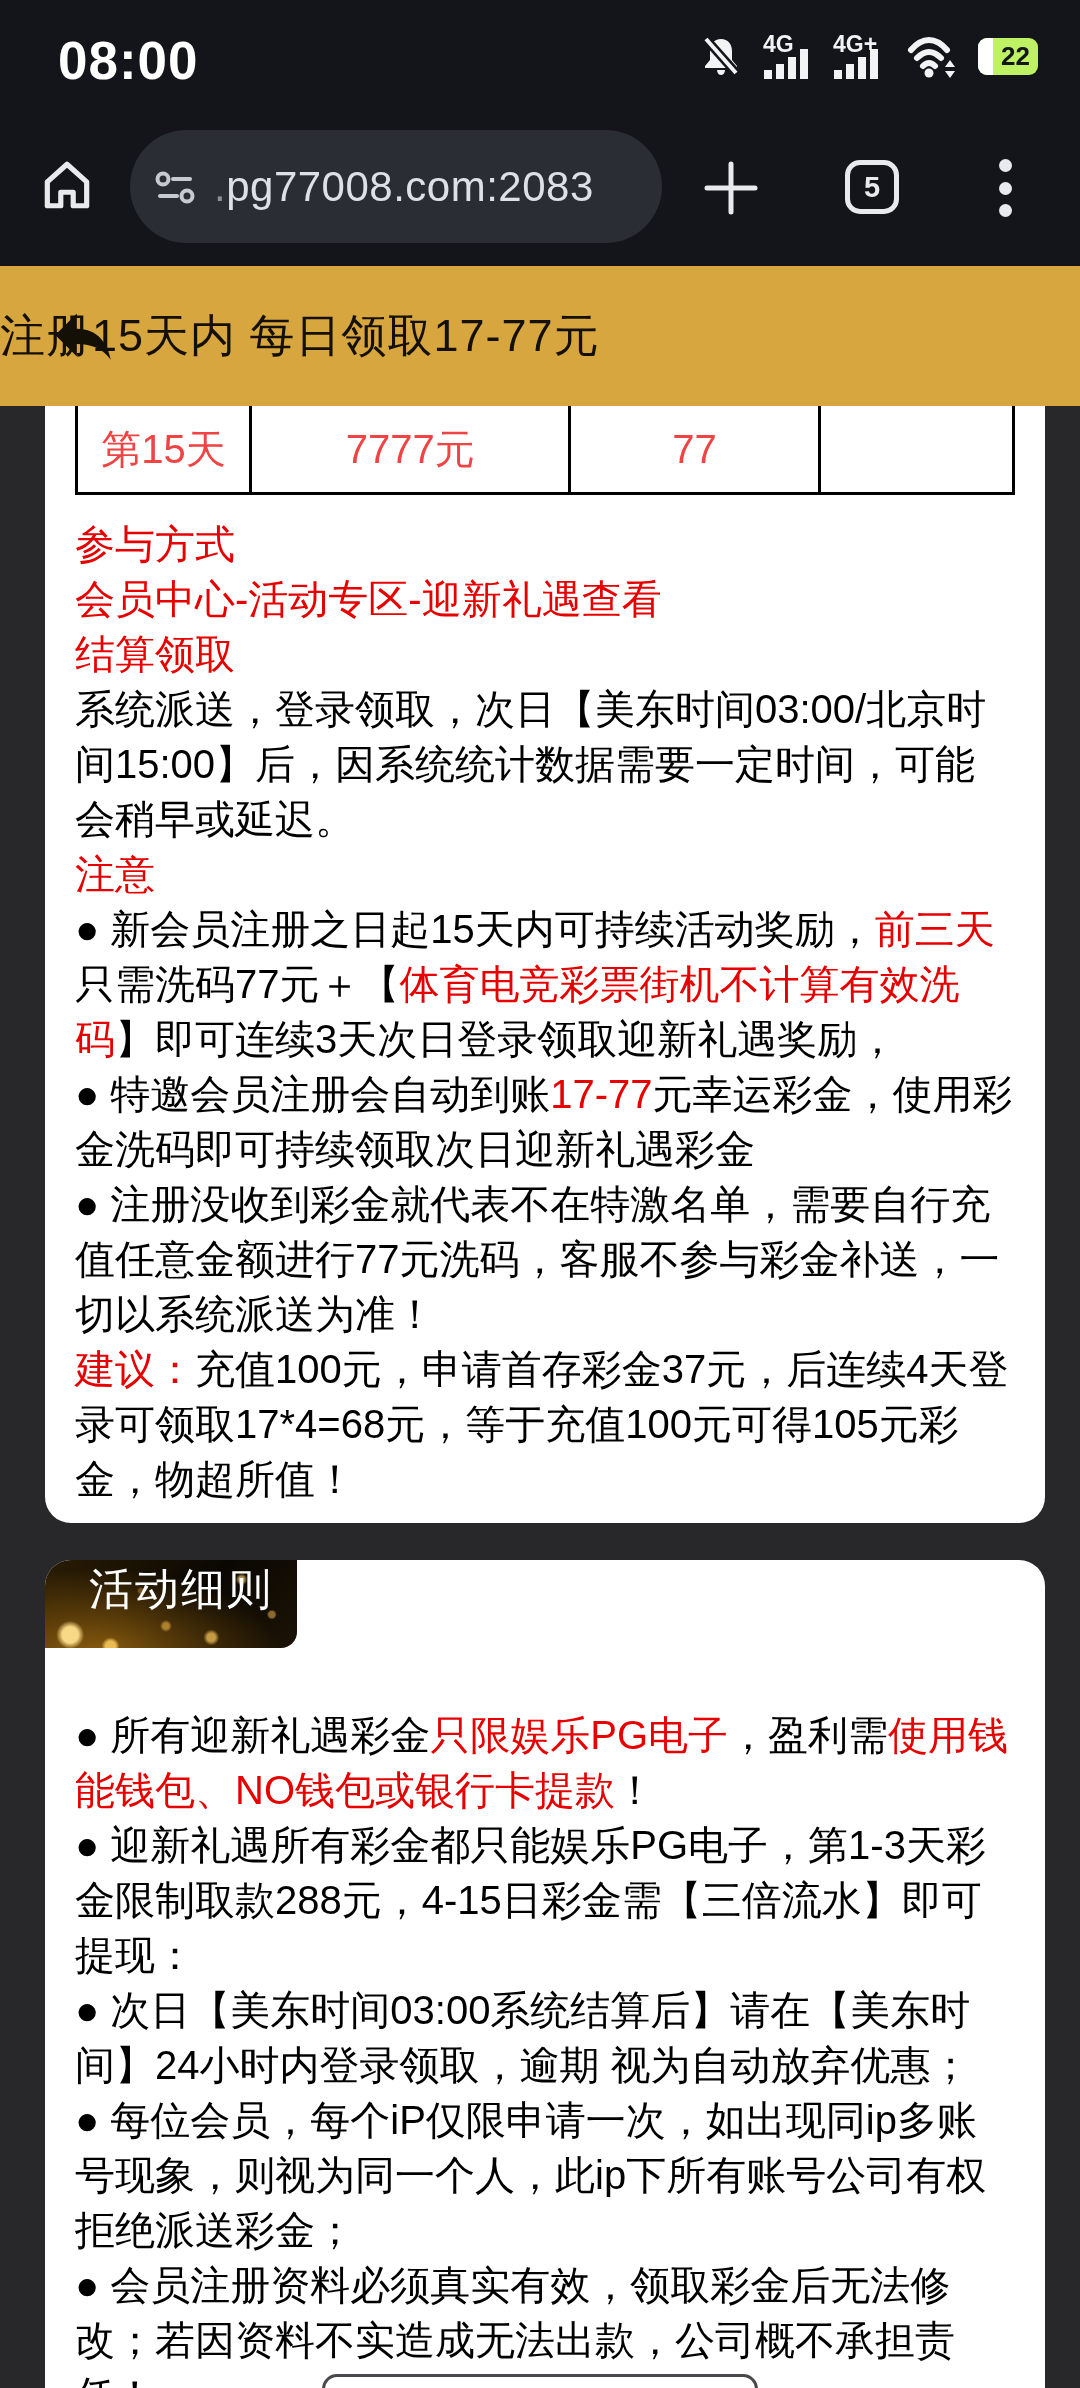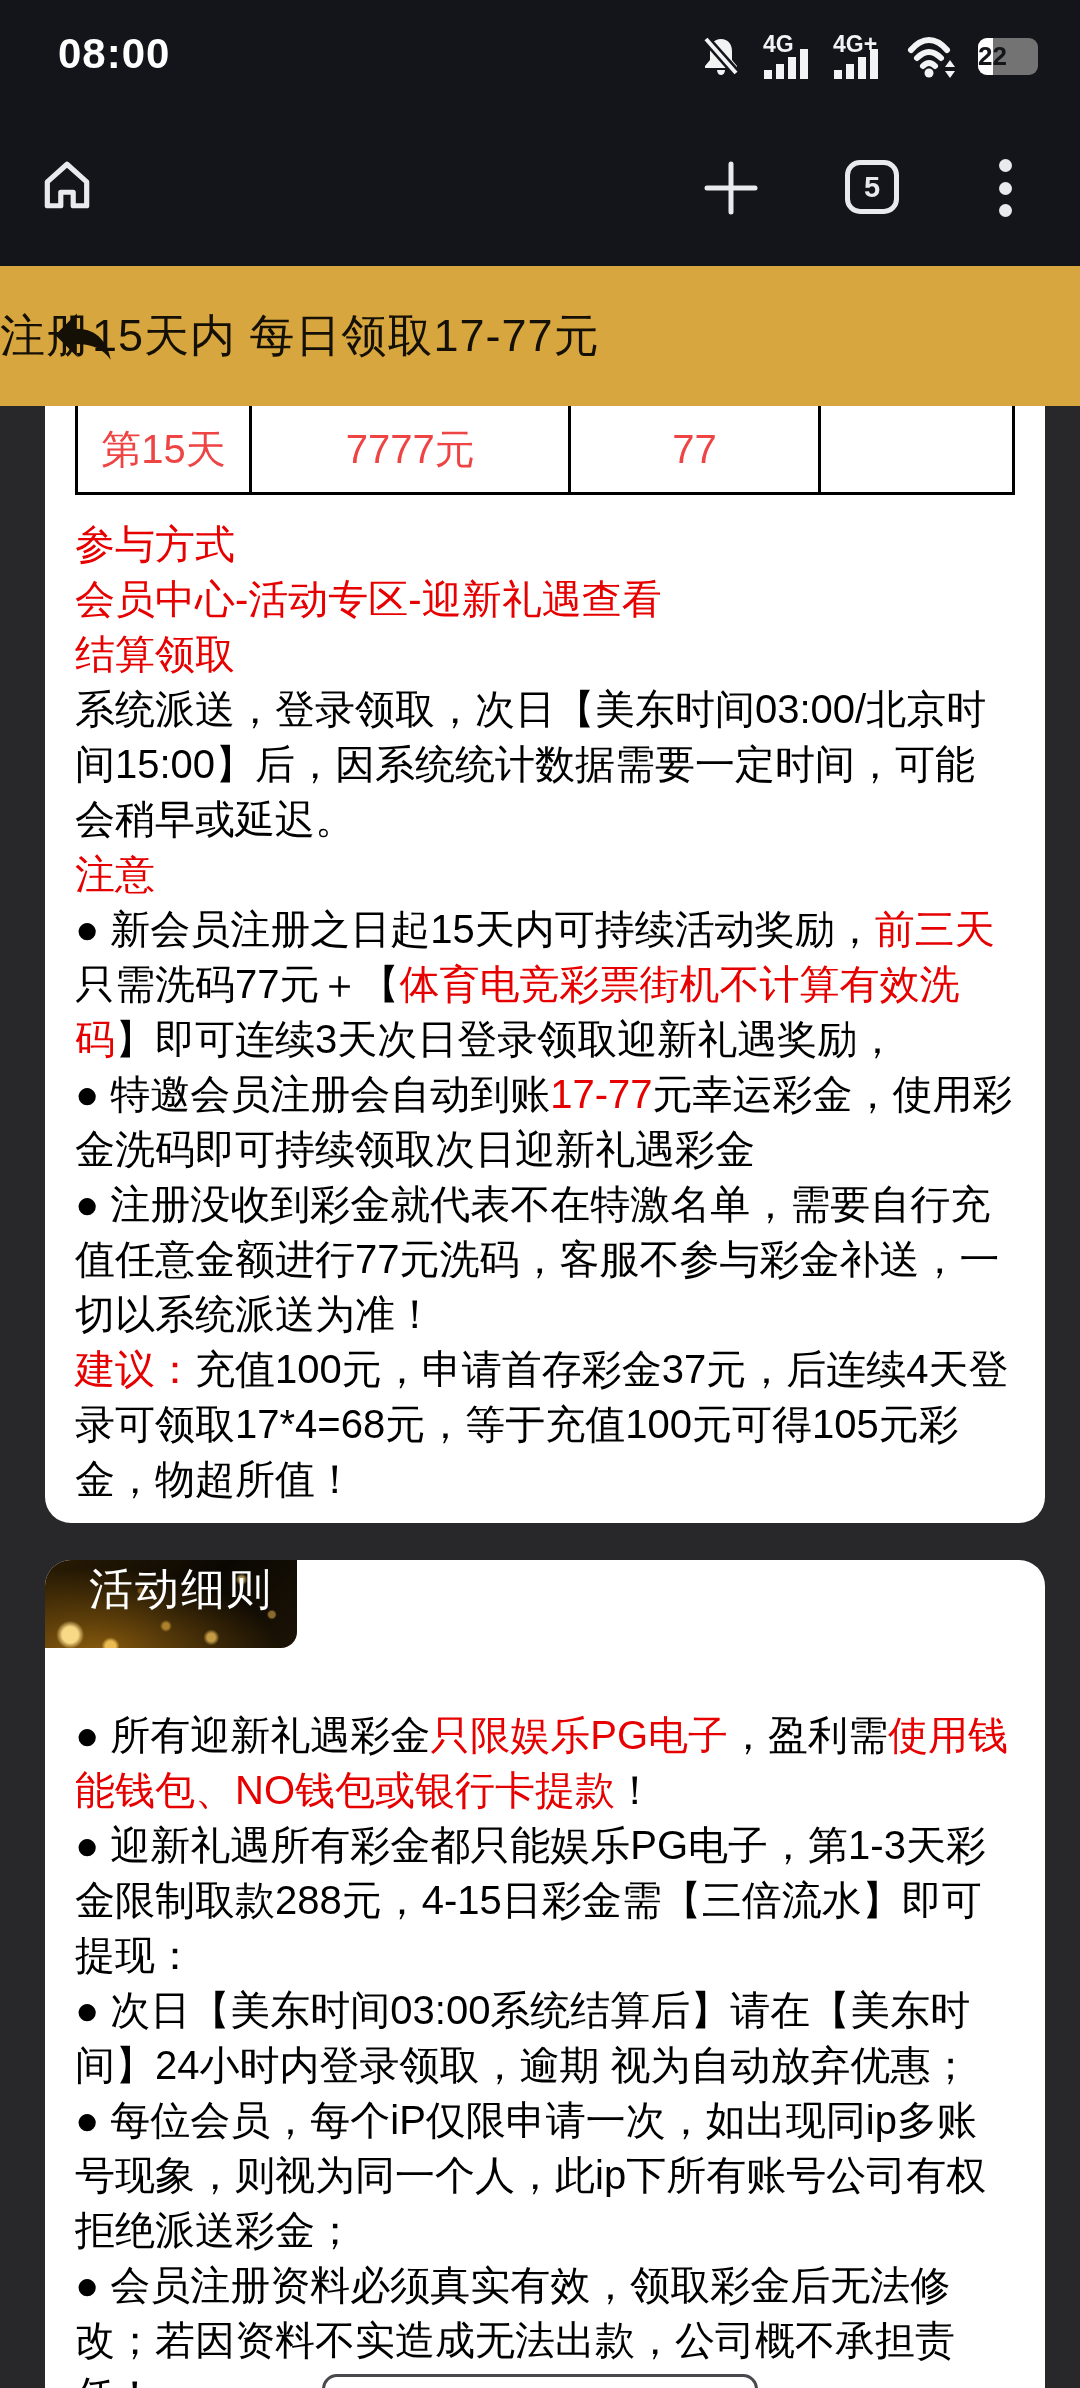--- a/index.html
+++ b/index.html
@@ -7,25 +7,25 @@
     --card-bg:#ffffff; --pill-bg:#2a2d34; --url-text:#dde0e4; --icon:#e8eaed;
   }
   *{box-sizing:border-box}
   html,body{margin:0;padding:0}
   body{width:1080px;height:2388px;background:var(--page-bg);overflow:hidden;
        font-family:"Liberation Sans","DejaVu Sans",sans-serif;}
   .phone{position:relative;width:1080px;height:2388px;overflow:hidden}
 
   
   .topbar{position:absolute;left:0;top:0;width:1080px;height:266px;background:var(--topbar-bg)}
-  .time{position:absolute;left:58px;top:30px;font-size:42px;font-weight:700;color:#ffffff;letter-spacing:1px}
+  .time{position:absolute;left:58px;top:30px;font-size:53px;font-weight:700;color:#ffffff;letter-spacing:1px}
   .sb-icons{position:absolute;right:42px;top:30px;display:flex;align-items:center;gap:20px;height:52px}
   .sb-icons svg{display:block}
-  .battery{position:relative;width:60px;height:37px;border-radius:9px;background:#737373;overflow:hidden;
-           display:flex;align-items:center;justify-content:flex-start}
+  .battery{position:relative;width:60px;height:37px;border-radius:9px;background:#bef264;overflow:hidden;
+           display:flex;align-items:center;justify-content:flex-end}
   .battery .charge{position:absolute;left:0;top:0;bottom:0;width:15px;background:#ffffff}
   .battery .pct{position:relative;font-size:26px;font-weight:700;color:#15161a;padding-right:8px}
 
   .home-btn{position:absolute;left:38px;top:156px;width:58px;height:58px}
   .url-pill{position:absolute;left:130px;top:130px;width:532px;height:113px;border-radius:57px;
             background:var(--pill-bg);display:flex;align-items:center;padding:0 24px}
   .url-text{font-size:42px;color:var(--url-text);margin-left:18px;white-space:nowrap;letter-spacing:.5px}
   .url-dim{color:#8d9096}
   .plus-btn{position:absolute;left:703px;top:160px;width:56px;height:56px}
   .tab-btn{position:absolute;left:845px;top:160px;width:54px;height:54px;border:5px solid var(--icon);
@@ -114,20 +114,29 @@
       <div class="battery">
         <span class="charge"></span>
         <span class="pct">22</span>
       </div>
     </div>
 
     <svg class="home-btn" viewBox="0 0 56 56">
       <path d="M9 25 L28 8 L47 25 V48 H34 V35 H22 V48 H9 Z" fill="none" stroke="#e8eaed" stroke-width="5" stroke-linejoin="round"></path>
     </svg>
 
+    <div class="url-pill">
+      <svg width="42" height="42" viewBox="0 0 42 42">
+        <circle cx="9" cy="13" r="5.5" fill="none" stroke="#c7cbd0" stroke-width="4"></circle>
+        <line x1="19" y1="13" x2="36" y2="13" stroke="#c7cbd0" stroke-width="4" stroke-linecap="round"></line>
+        <line x1="6" y1="30" x2="23" y2="30" stroke="#c7cbd0" stroke-width="4" stroke-linecap="round"></line>
+        <circle cx="33" cy="30" r="5.5" fill="none" stroke="#c7cbd0" stroke-width="4"></circle>
+      </svg>
+      <span class="url-text"><span class="url-dim">.</span><span>pg77008.com:2083</span></span>
+    </div>
 
     <svg class="plus-btn" viewBox="0 0 56 56">
       <line x1="28" y1="4" x2="28" y2="52" stroke="#e8eaed" stroke-width="5" stroke-linecap="round"></line>
       <line x1="4" y1="28" x2="52" y2="28" stroke="#e8eaed" stroke-width="5" stroke-linecap="round"></line>
     </svg>
 
     <div class="tab-btn">
       <span class="tab-count">5</span>
     </div>
 

